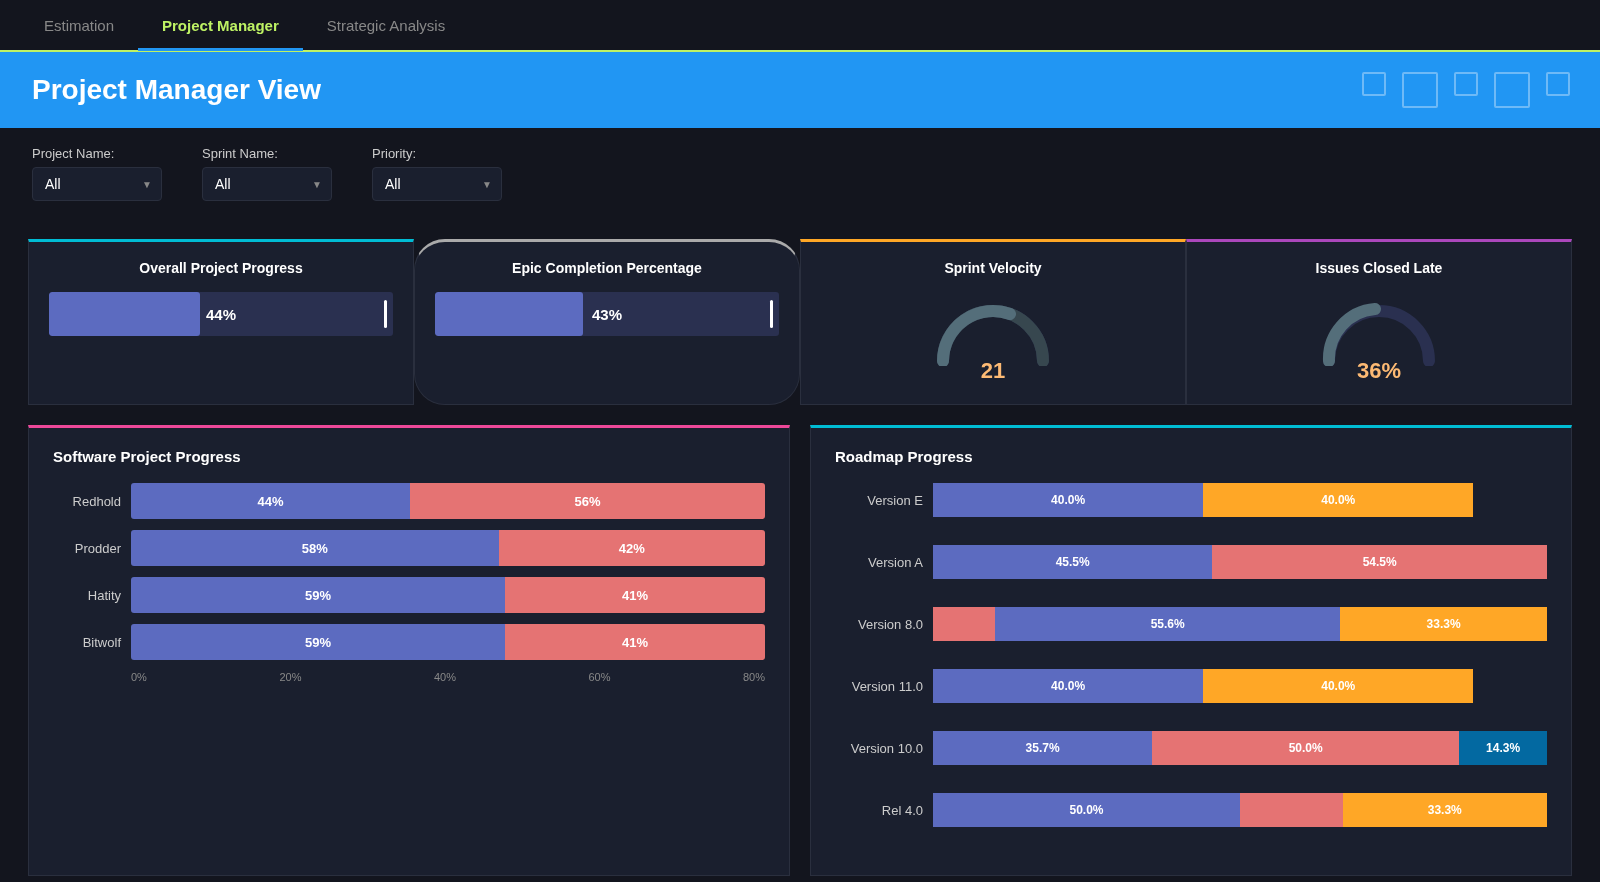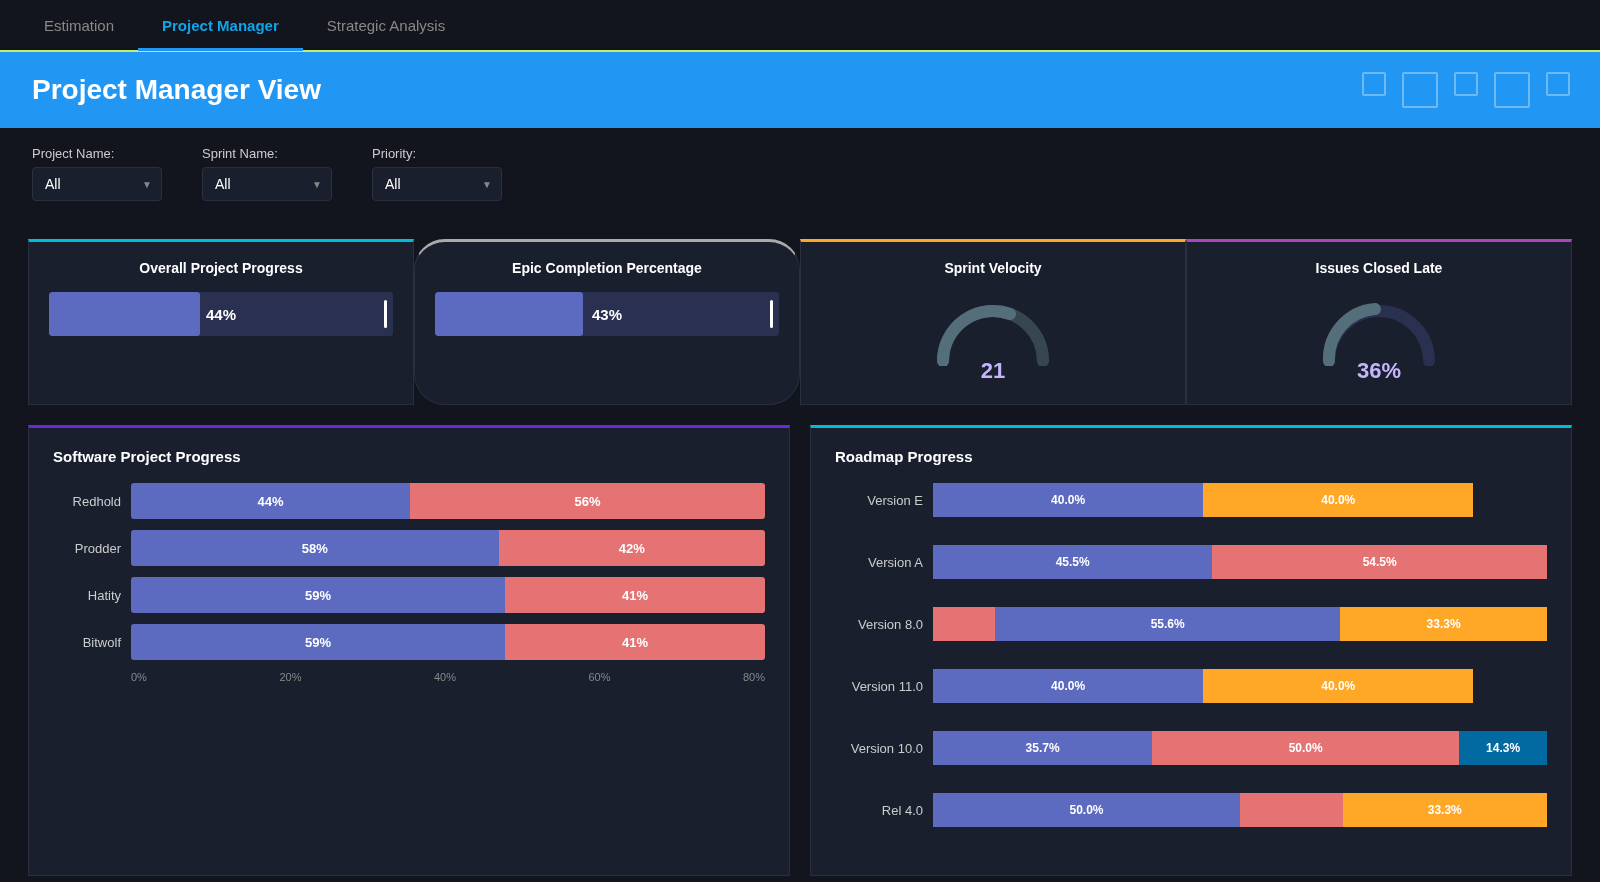--- a/index.html
+++ b/index.html
@@ -23,21 +23,21 @@
     }
     .tab {
       padding: 14px 24px;
       font-size: 15px;
       color: #888;
       cursor: pointer;
       border-bottom: 3px solid transparent;
       margin-bottom: -1px;
     }
     .tab.active {
-      color: #0ea5e9;
+      color: #bef264;
       border-bottom: 3px solid #2196f3;
       font-weight: 600;
     }
 
     
     .header-banner {
       background: #2196f3;
       padding: 22px 32px;
       position: relative;
       overflow: hidden;
@@ -178,36 +178,36 @@
     .gauge-wrap {
       display: flex;
       flex-direction: column;
       align-items: center;
       padding-top: 4px;
     }
     .gauge-svg { width: 120px; height: 70px; }
     .gauge-value {
       font-size: 22px;
       font-weight: 700;
-      color: #c4b5fd;
+      color: #fdba74;
       margin-top: -8px;
     }
 
     
     .bottom-row {
       display: grid;
       grid-template-columns: 1fr 1fr;
       gap: 20px;
     }
     .chart-card {
       background: #1a1f2e;
       border: 1px solid #2a2f3e;
       padding: 20px 24px;
     }
-    .chart-card:first-child { border-top: 3px solid #6d28d9; }
+    .chart-card:first-child { border-top: 3px solid #ec4899; }
     .chart-card:last-child { border-top: 3px solid #00bcd4; }
     .chart-title {
       font-size: 15px;
       font-weight: 700;
       margin-bottom: 18px;
     }
 
     
     .hbar-chart { width: 100%; }
     .hbar-row {

